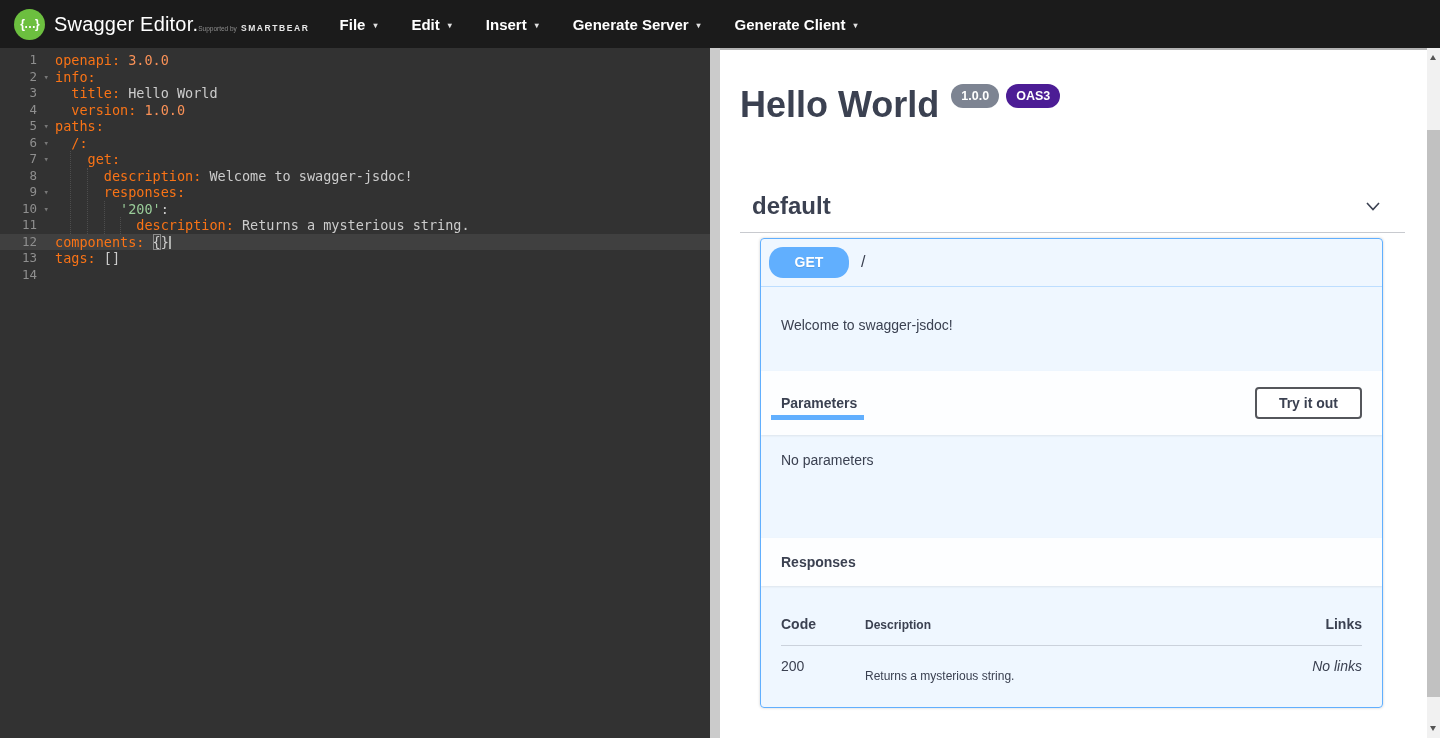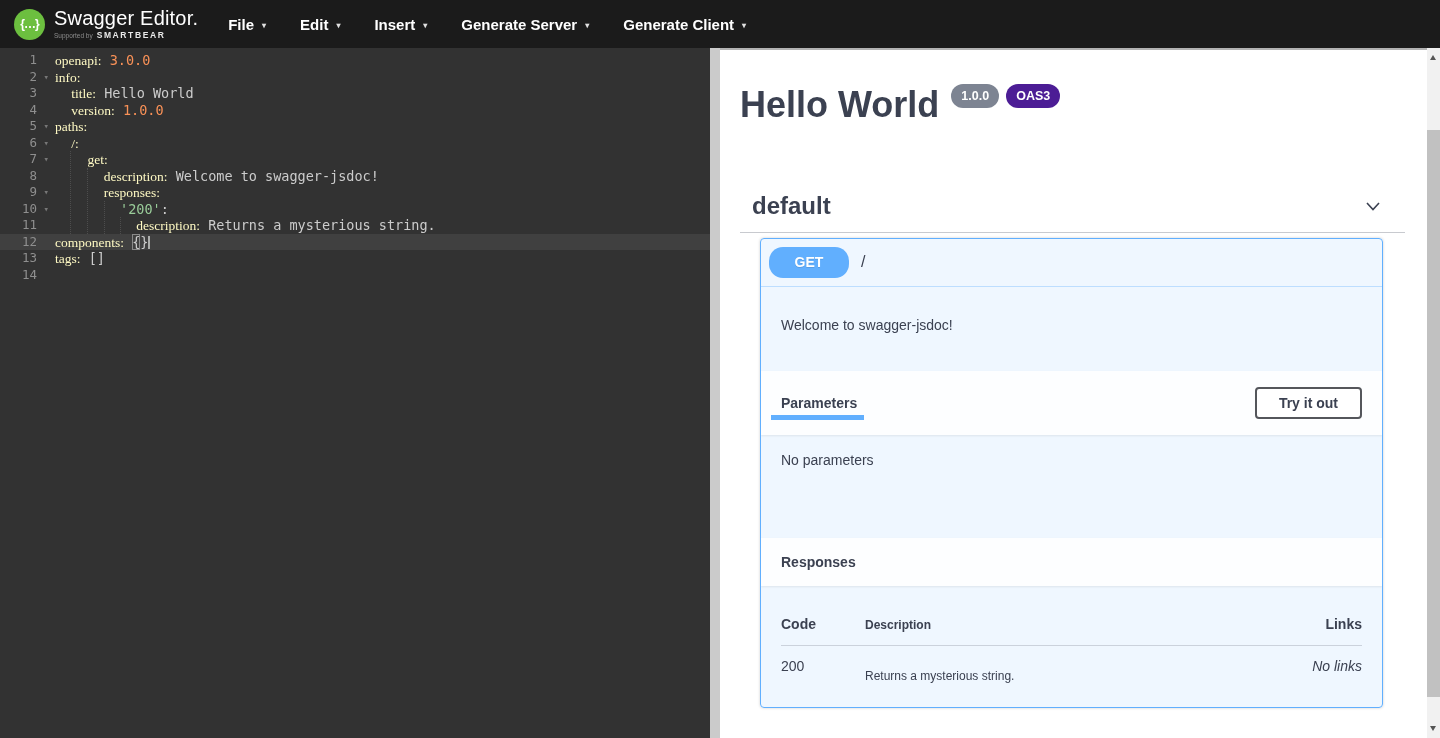--- a/index.html
+++ b/index.html
@@ -5,42 +5,42 @@
   * { margin:0; padding:0; box-sizing:border-box; }
   html,body { width:1440px; height:738px; overflow:hidden; background:#fff;
               font-family:"Liberation Sans", sans-serif; }
 
   
   .topbar { position:absolute; left:0; top:0; width:1440px; height:48px;
             background:#1b1b1b; display:flex; align-items:center; padding-left:14px; z-index:5; }
   .logo-circle { width:31px; height:31px; border-radius:50%; background:#6cbf3f;
                  display:flex; align-items:center; justify-content:center; flex:none; }
   .logo-glyph { color:#fff; font-weight:bold; font-size:12px; letter-spacing:-1px; }
-  .brand-block { margin-left:9px; display:flex; flex-direction:column; line-height:1; }
+  .brand-block { margin-left:9px; display:flex; flex-direction:row; line-height:1; }
   .brand-title { color:#fff; font-size:20px; font-weight:400; letter-spacing:.2px; }
-  .brand-sub { margin-top:3px; display:flex; align-items:baseline; gap:4px; }
+  .brand-sub { margin-top:10px; display:flex; align-items:baseline; gap:4px; }
   .brand-sub-prefix { color:#8c8c8c; font-size:6.5px; }
   .brand-sub-name { color:#e8e8e8; font-size:8.5px; font-weight:bold; letter-spacing:1.6px; }
   .menubar { display:flex; margin-left:30px; gap:34px; align-items:center;font-weight:bold; }
   .menu-item { display:flex; align-items:center; gap:8px; color:#fff; font-size:15px; cursor:pointer; }
   .menu-caret { font-size:8px; color:#e0e0e0; padding-top:2px; }
 
   
   .editor { position:absolute; left:0; top:48px; width:710px; height:690px;
             background:#323232; overflow:hidden;
             font-family:"DejaVu Sans Mono", monospace; }
   .editor-lines { position:relative; padding-top:4px; }
   .code-line { position:relative; display:flex; height:16.5px; line-height:16.5px;
                font-size:13.5px; white-space:pre; }
   .code-line.active { background:rgba(255,255,255,.07); }
   .gutter-cell { width:50px; flex:none; position:relative; color:#8f8f8f;
                  font-size:12.5px; text-align:right; padding-right:13px; }
   .fold-arrow { position:absolute; right:1px; top:0; color:#777; font-size:9px; }
   .code-text { margin-left:5px; }
-  .tk-key { color:#fef9c3;font-family:Liberation Serif, serif; }
+  .tk-key { color:#f97316; }
   .tk-num { color:#f99157; }
   .tk-str { color:#99cc99; }
   .tk-plain { color:#cccccc; }
   .tk-brace { color:#cccccc; outline:1px solid #8a8a8a; outline-offset:-1px; }
   .cursor-bar { display:inline-block; width:2px; height:13px; background:#aeafad;
                 vertical-align:-2px; }
   .indent-guide { position:absolute; width:0; border-left:1px dotted #4d4d4d; }
 
   
   .splitter { position:absolute; left:710px; top:48px; width:10px; height:690px; background:#cbcbcb; }

